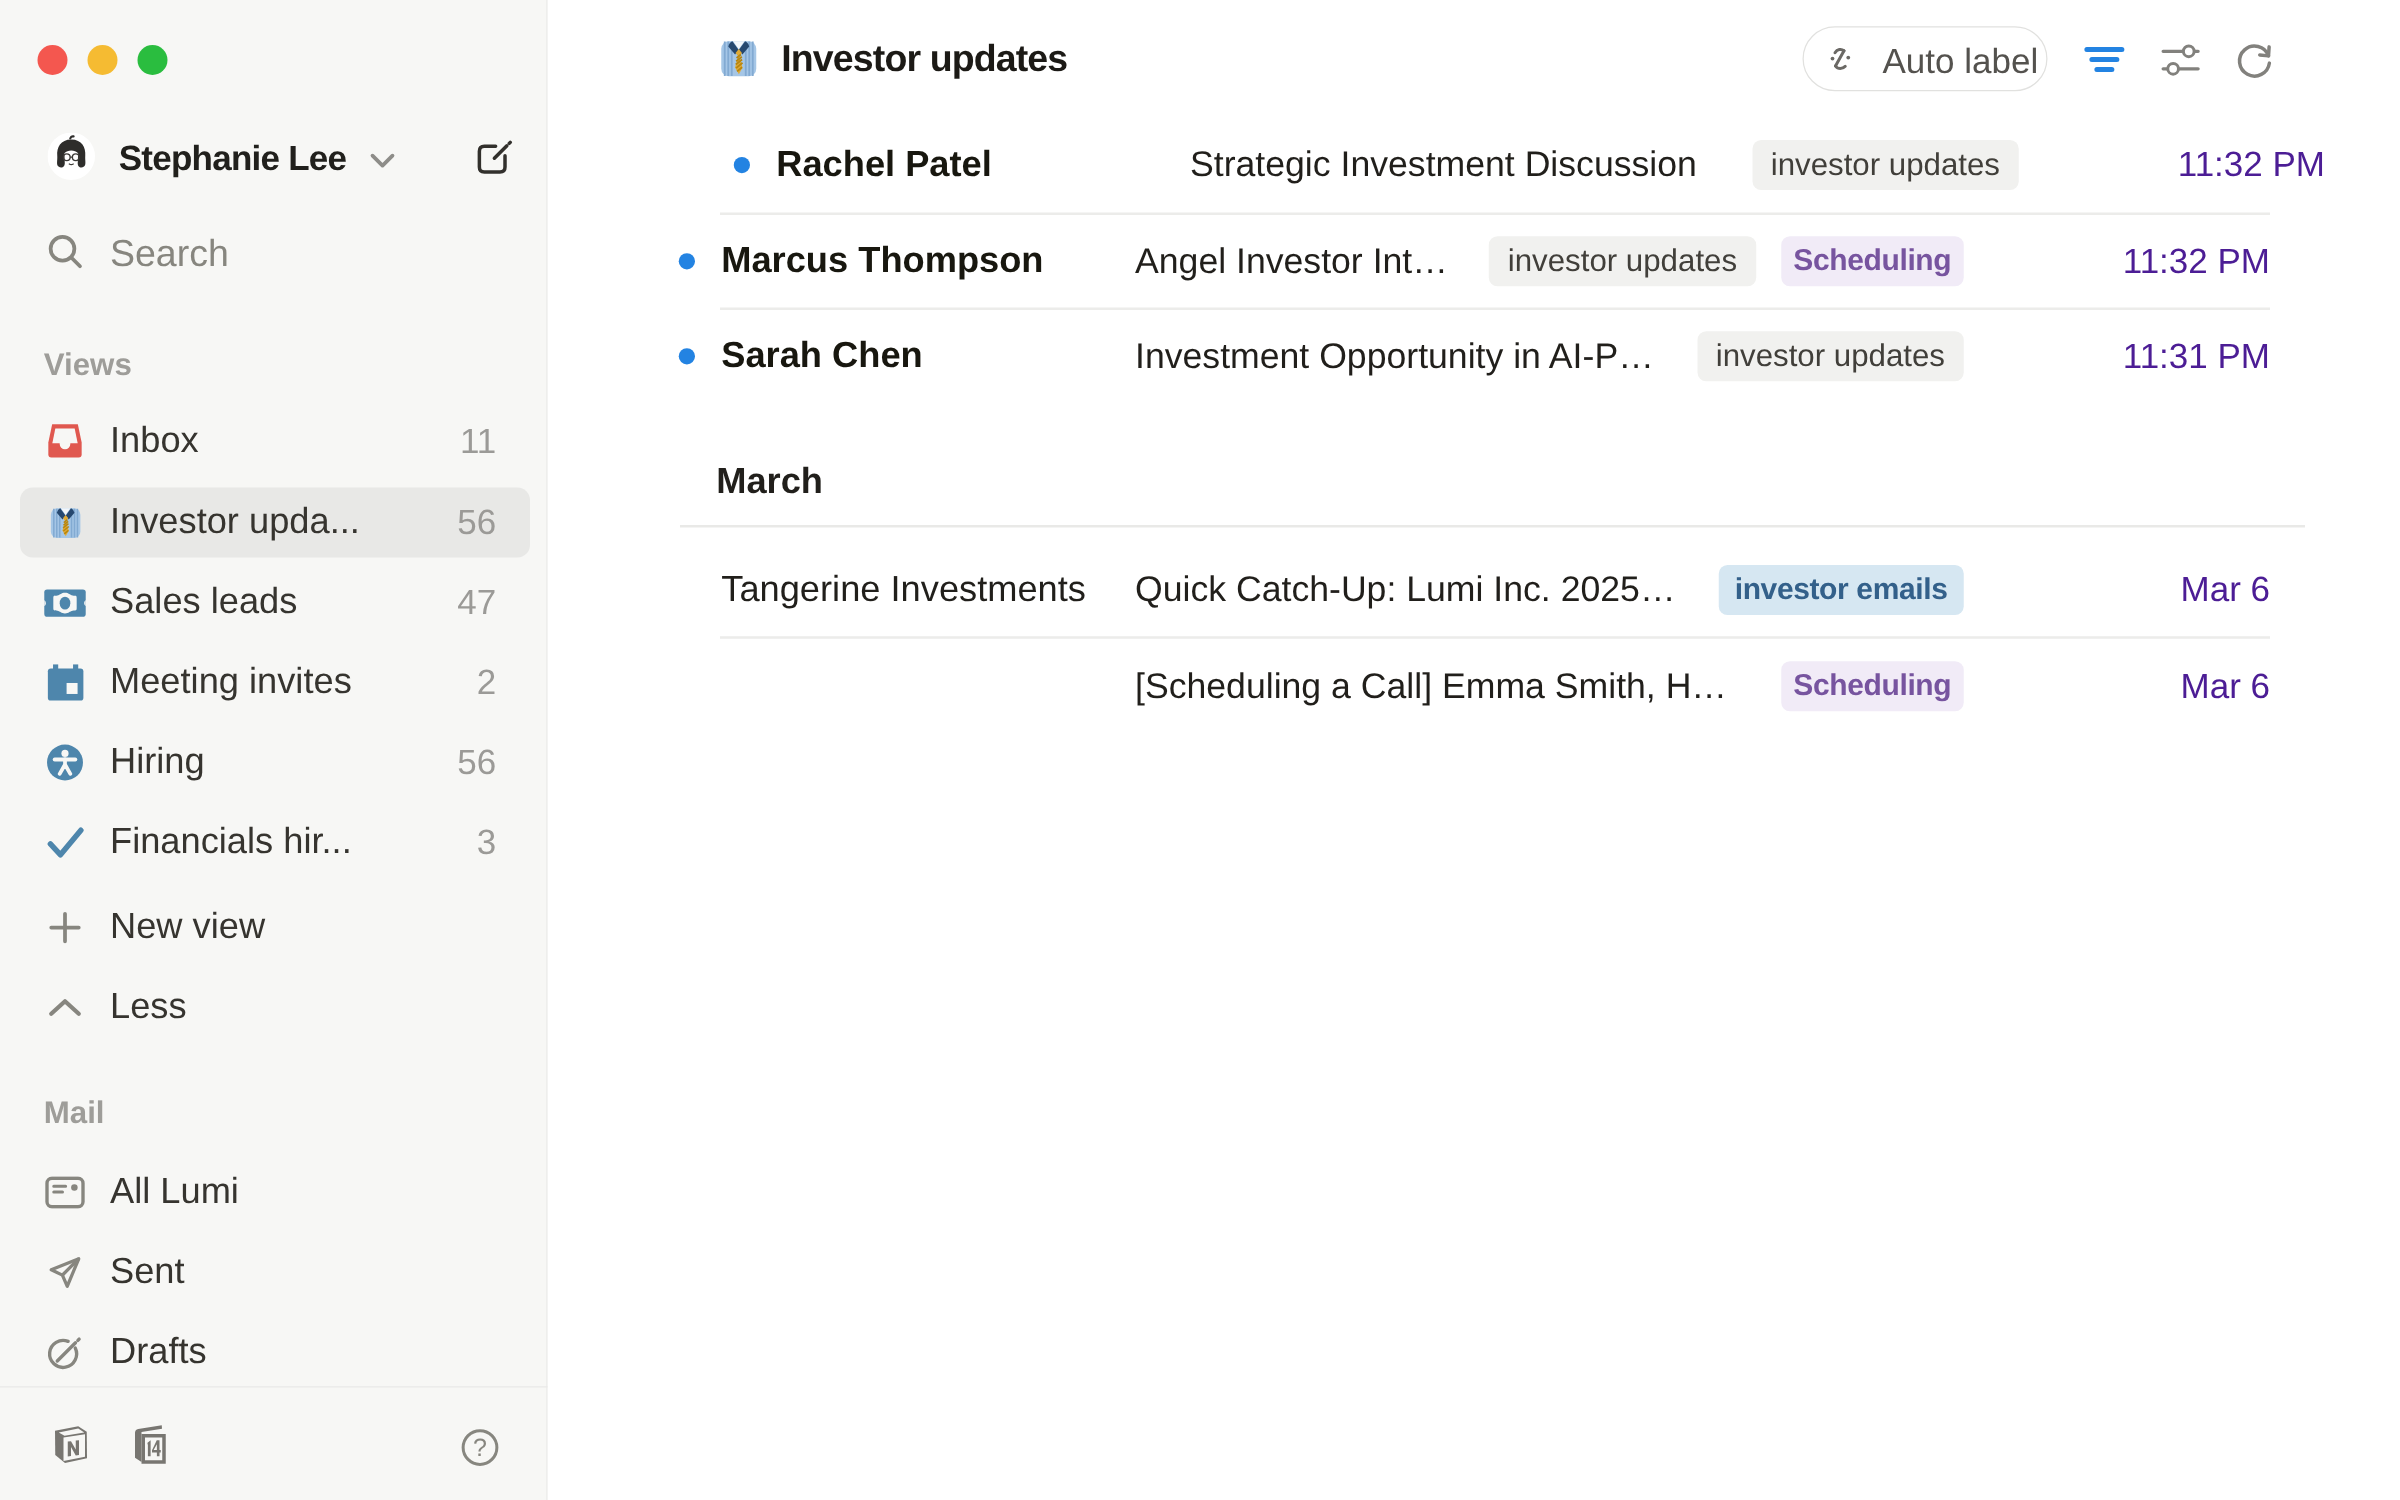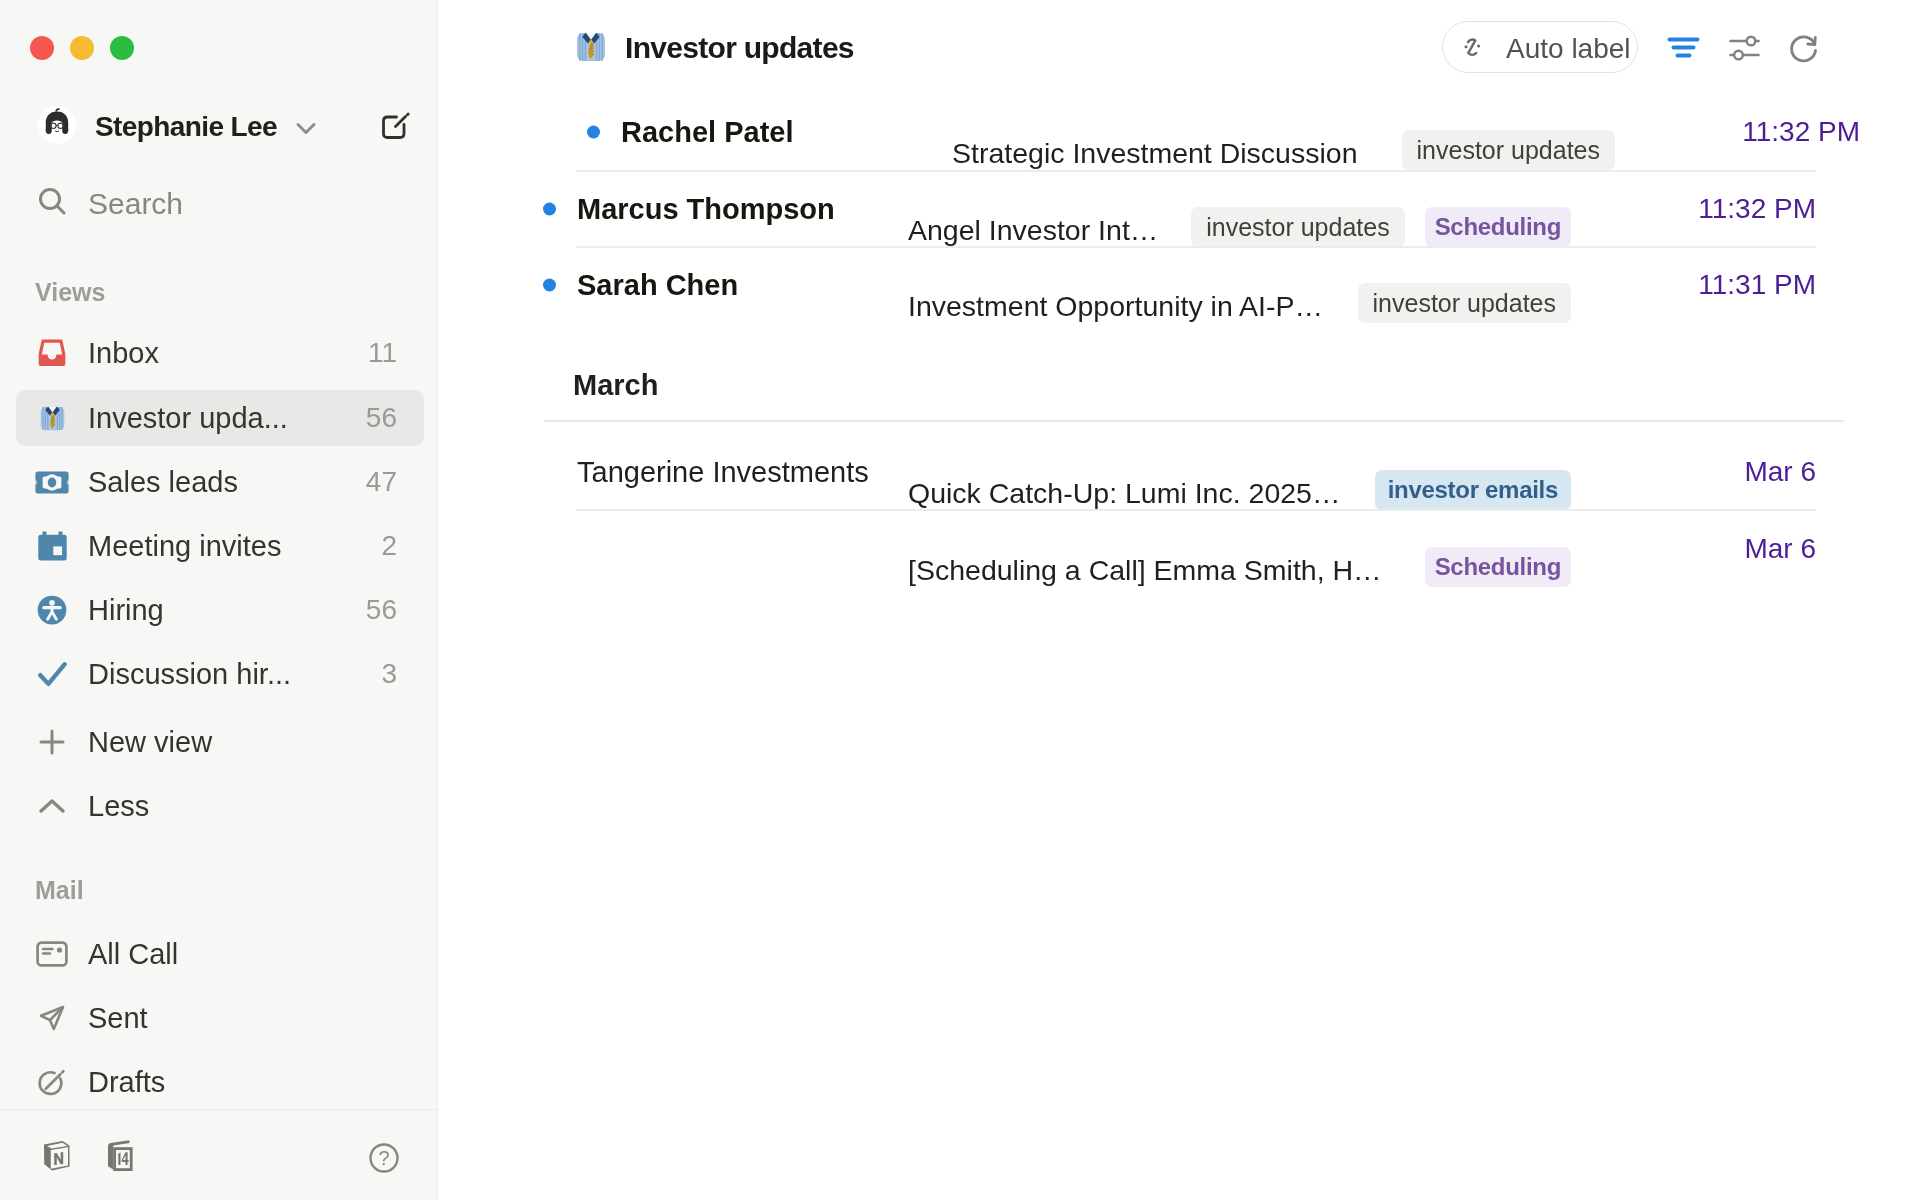--- a/index.html
+++ b/index.html
@@ -19,21 +19,21 @@
     font-size:28px; color:#9b9a97; }
   .seclbl { position:absolute; left:35px; font-size:25px; font-weight:700; color:#9e9d99; }
   
   .mrow { position:absolute; left:439px; width:1481px; height:76px; }
   .dot { position:absolute; left:104px; top:50%; transform:translateY(-50%);
     width:13px; height:13px; border-radius:50%; background:#2383e2; }
   .sender { position:absolute; left:138px; top:50%; transform:translateY(-50%);
     width:320px; font-size:29px; color:#211f1b; white-space:nowrap; overflow:hidden; }
   .sender.b { font-weight:700; color:#18170f; }
   .mid { position:absolute; left:469px; top:0; width:663px; height:76px;
-    display:flex; align-items:flex-end; }
+    display:flex; align-items:center; }
   .subj { flex:1 1 auto; min-width:0; overflow:hidden; white-space:nowrap;
     font-size:28.5px; color:#211f1b; text-overflow:ellipsis; }
   .chips { flex:0 0 auto; margin-left:auto; display:flex; gap:20px; padding-left:28px; }
   .chip { height:40px; display:flex; align-items:center; padding:0 15px;
     border-radius:7px; font-size:25px; background:#f1f1ef; color:#413f3a; white-space:nowrap; }
   .chip.purple { background:#f1ebf7; color:#77549f; font-weight:700; font-size:24px; padding:0 10px; letter-spacing:-0.3px; }
   .chip.blue   { background:#d6e7f2; color:#33608a; font-weight:700; font-size:24px; padding:0 13px; letter-spacing:-0.3px; }
   .time { position:absolute; right:104px; top:50%; transform:translateY(-50%);
     font-size:28px; color:#4c1d95; }
   .sep { position:absolute; left:576px; width:1240px; height:1.5px; background:#ececea; }
@@ -152,21 +152,21 @@
     <div class="lbl">Hiring</div>
       <div class="cnt">56</div>
   </div>
 
   <div class="srow" style="top:642px;">
     <div class="ic">
       <svg width="31" height="27" viewBox="0 0 24 21">
         <path d="M2.5 11 L8.8 17.8 L21.5 2.5" fill="none" stroke="#4e86ac" stroke-width="3.4" stroke-linecap="round" stroke-linejoin="round"></path>
       </svg>
     </div>
-    <div class="lbl">Discussion hir...</div>
+    <div class="lbl">Financials hir...</div>
       <div class="cnt">3</div>
   </div>
 
   <div class="srow" style="top:710px;">
     <div class="ic">
       <svg width="30" height="30" viewBox="0 0 30 30">
         <path d="M15 4 V26 M4 15 H26" stroke="#87867f" stroke-width="3" stroke-linecap="round"></path>
       </svg>
     </div>
     <div class="lbl">New view</div>
@@ -184,21 +184,21 @@
   <div class="seclbl" style="top:876px;">Mail</div>
 
   <div class="srow" style="top:922px;">
     <div class="ic">
       <svg width="32" height="26" viewBox="0 0 32 26">
         <rect x="1.6" y="1.6" width="28.8" height="22.8" rx="4" fill="none" stroke="#87867f" stroke-width="2.7"></rect>
         <path d="M7 8 H16.5 M7 12.5 H14" stroke="#87867f" stroke-width="2.4" stroke-linecap="round"></path>
         <circle cx="23.5" cy="9" r="2.6" fill="#87867f"></circle>
       </svg>
     </div>
-    <div class="lbl">All Call</div>
+    <div class="lbl">All Lumi</div>
   </div>
 
   <div class="srow" style="top:986px;">
     <div class="ic">
       <svg width="32" height="32" viewBox="0 0 32 32">
         <path d="M5 13.8 L27 5 L17.8 27 L13.9 18.1 Z" fill="none" stroke="#87867f" stroke-width="2.6" stroke-linejoin="round"></path>
         <path d="M14.2 17.8 L27 5" stroke="#87867f" stroke-width="2.6"></path>
       </svg>
     </div>
     <div class="lbl">Sent</div>

